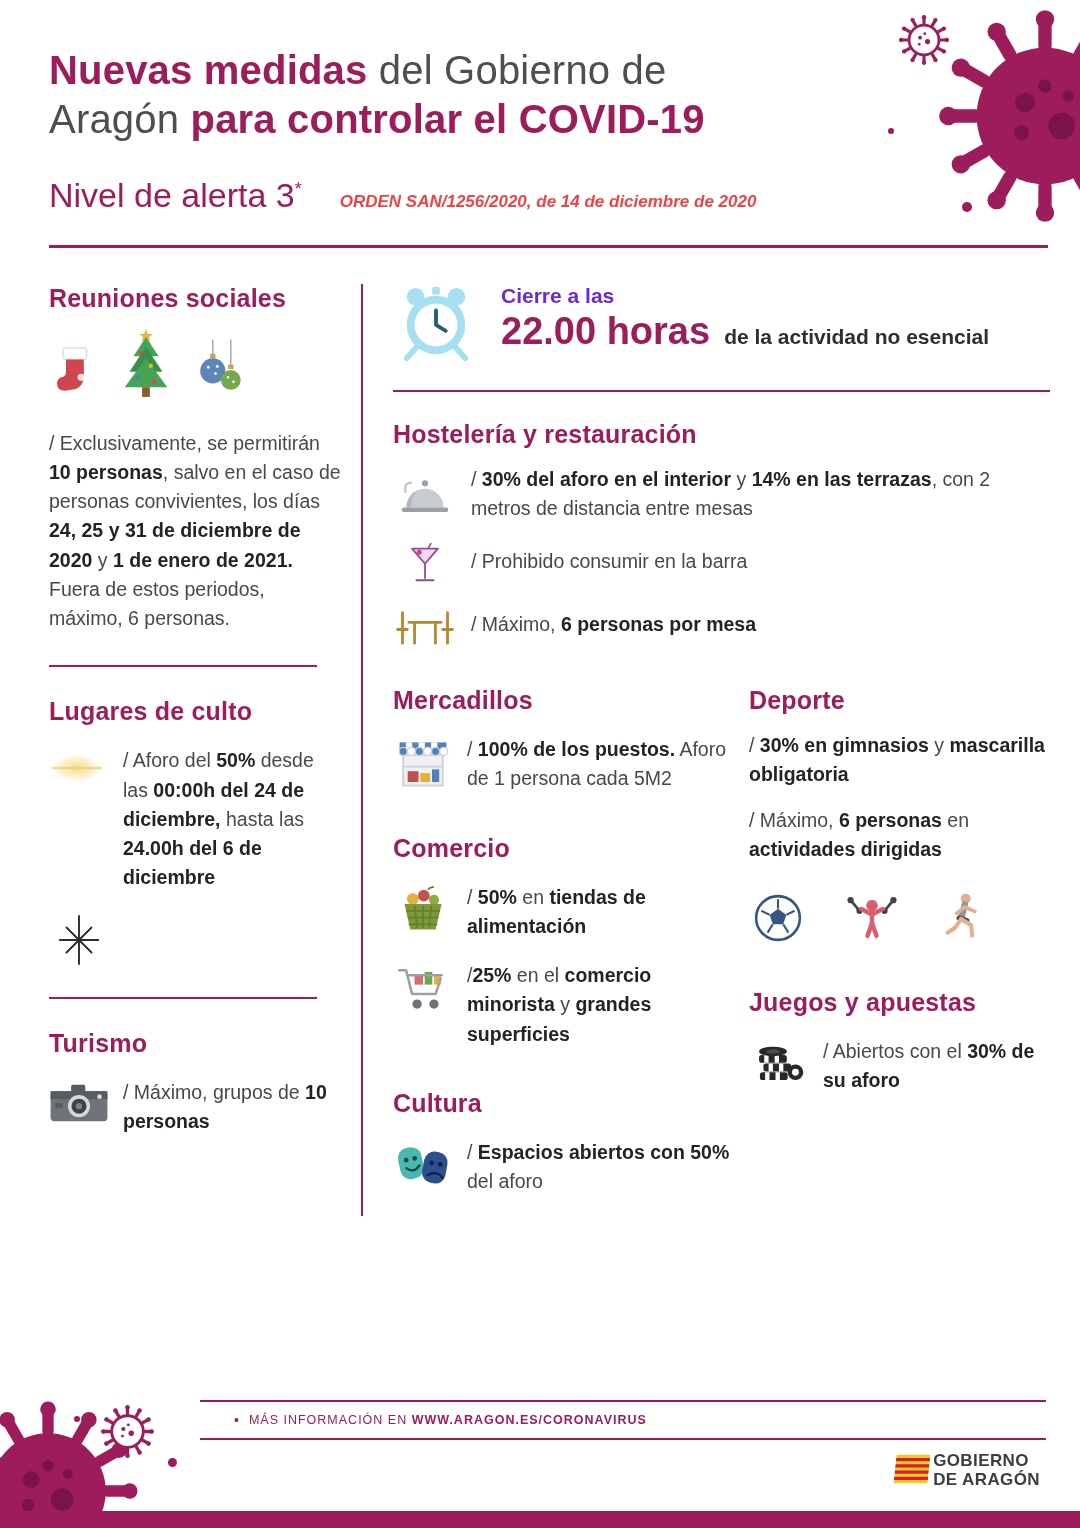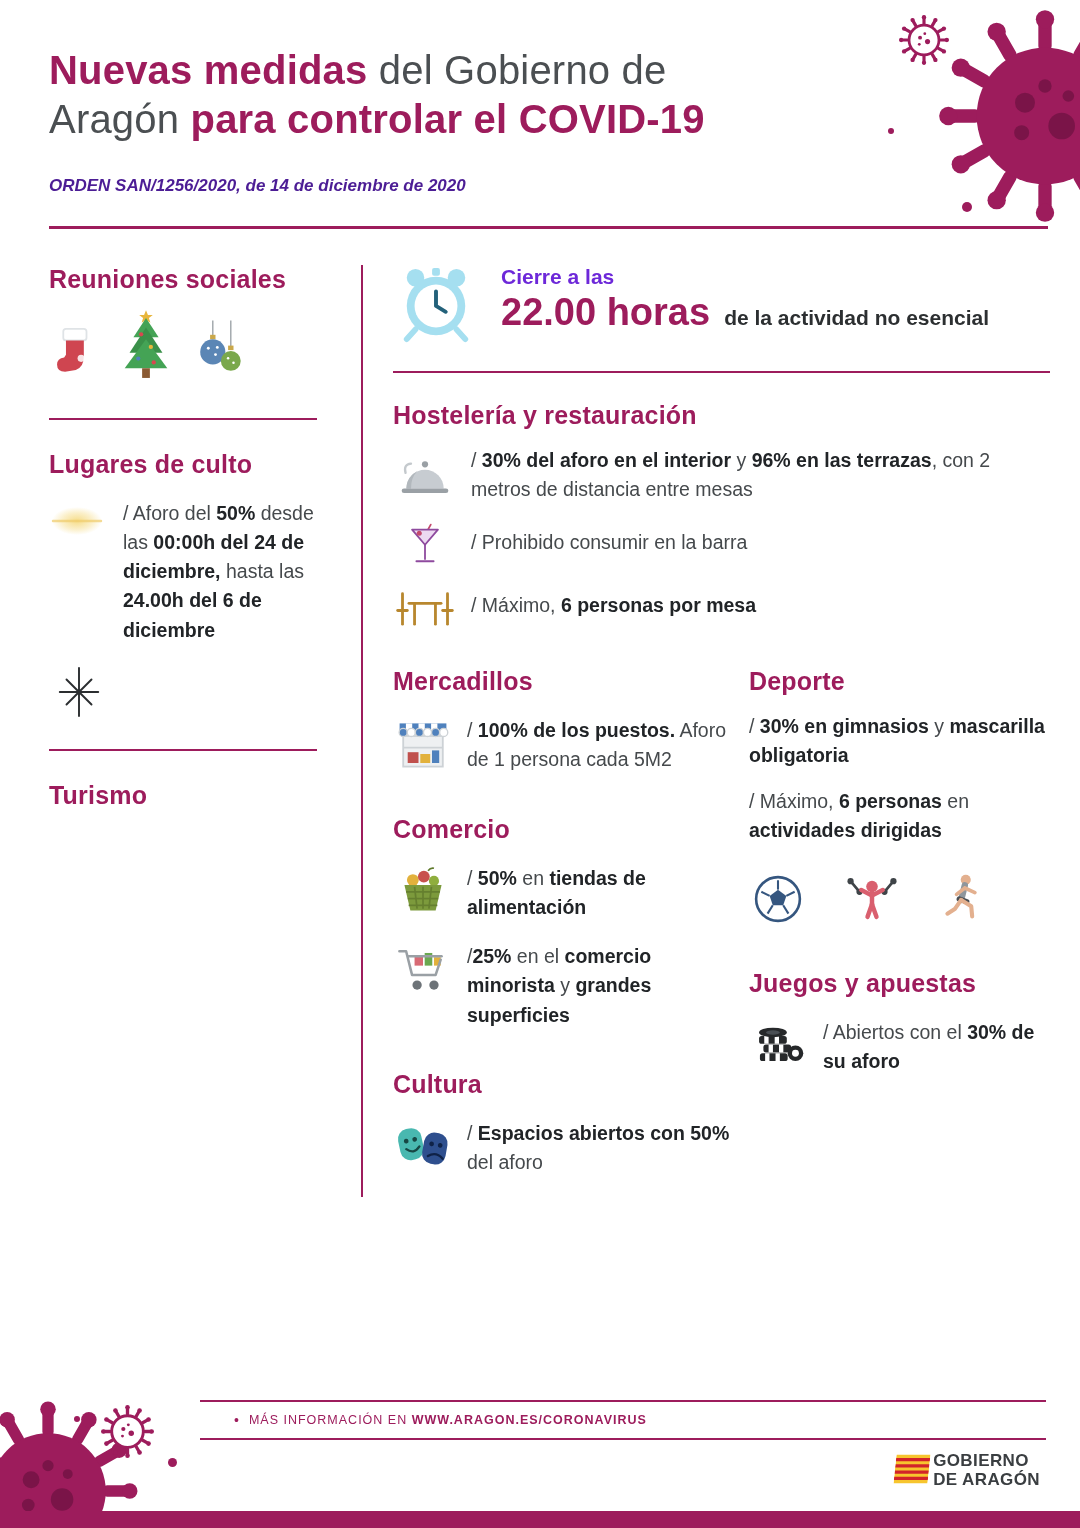--- a/index.html
+++ b/index.html
@@ -11,21 +11,21 @@
   body{background:#e9e9e9;font-family:"Liberation Sans","DejaVu Sans",sans-serif;}
   .page{position:relative;width:1080px;height:1528px;background:#ffffff;overflow:hidden;margin:0 auto;color:var(--ink);padding-left:9px;}
 
   
   .header{padding:46px 0 0 40px;position:relative;z-index:2;}
   .title{font-size:40px;line-height:1.22;font-weight:400;color:#4b4f52;max-width:690px;letter-spacing:.2px;}
   .title b{color:var(--accent);font-weight:700;}
   .alert-row{display:flex;align-items:baseline;gap:38px;margin-top:32px;flex-wrap:wrap;max-width:900px;}
   .alert{font-size:34px;color:var(--accent);}
   .alert sup{font-size:18px;}
-  .orden{font-size:17px;font-style:italic;font-weight:700;color:#4c1d95;}
+  .orden{font-size:17px;font-style:italic;font-weight:700;color:#ef4444;}
   .header-rule{border:none;border-top:3.5px solid var(--accent);margin:30px 32px 0 40px;}
 
   
   .main{display:flex;align-items:stretch;margin-top:36px;padding:0 30px 0 40px;position:relative;z-index:2;}
   .col-left{width:294px;flex:none;}
   .vdiv{width:2px;background:var(--accent);margin-left:18px;flex:none;}
   .col-right{flex:1;min-width:0;padding-left:30px;}
   h2.sec{font-size:25px;font-weight:700;color:var(--accent);margin:0 0 14px;letter-spacing:.2px;}
   .para,.itext{font-size:19.5px;line-height:1.5;color:var(--ink);}
   b{font-weight:700;color:#212427;}
@@ -151,20 +151,21 @@
       <use href="#virusO"></use>
     </svg>
   <span class="dot dot-a"></span>
   <span class="dot dot-b"></span>
   <span class="dot dot-c"></span>
   <span class="dot dot-d"></span>
 
   <header class="header">
     <h1 class="title"><b>Nuevas medidas</b> del Gobierno de Aragón <b>para controlar el COVID-19</b></h1>
     <div class="alert-row">
+      <div class="alert"><span>Nivel de alerta 3</span><sup>*</sup></div>
       <div class="orden">ORDEN SAN/1256/2020, de 14 de diciembre de 2020</div>
     </div>
   </header>
   <hr class="header-rule">
 
   <div class="main">
 
     <div class="col-left">
       <section>
         <h2 class="sec">Reuniones sociales</h2>
@@ -198,20 +199,21 @@
               <circle cx="17" cy="31" r="1.6" fill="#fff"></circle>
                 <circle cx="25" cy="38" r="1.6" fill="#fff"></circle>
                 <circle cx="27" cy="30" r="1.6" fill="#fff"></circle>
               <rect x="39" y="28" width="6" height="5" fill="#caa84a"></rect>
               <circle cx="42" cy="45" r="11" fill="#7aa84c"></circle>
               <circle cx="39" cy="42" r="1.4" fill="#fff"></circle>
                 <circle cx="45" cy="47" r="1.4" fill="#fff"></circle>
             </svg>
           </span>
         </div>
+        <p class="para">/ Exclusivamente, se permitirán <b>10 personas</b>, salvo en el caso de personas convivientes, los días <b>24, 25 y 31 de diciembre de 2020</b> y <b>1 de enero de 2021.</b> Fuera de estos periodos, máximo, 6 personas.</p>
       </section>
 
       <hr class="hrl">
 
       <section>
         <h2 class="sec">Lugares de culto</h2>
         <div class="icon-item">
           <span class="icn">
             <svg viewBox="0 0 56 40" width="56" height="40">
               <defs>
@@ -239,20 +241,35 @@
               <circle cx="26" cy="26" r="2.5" fill="#2b2e30"></circle>
             </svg>
           </span>
         </div>
       </section>
 
       <hr class="hrl">
 
       <section>
         <h2 class="sec">Turismo</h2>
+        <div class="icon-item">
+          <span class="icn">
+            <svg viewBox="0 0 76 54" width="62" height="46">
+              <rect x="2" y="12" width="72" height="38" rx="5" fill="#6d7378"></rect>
+              <rect x="2" y="12" width="72" height="10" fill="#575c60"></rect>
+              <rect x="28" y="4" width="18" height="9" rx="2" fill="#575c60"></rect>
+              <circle cx="38" cy="31" r="14" fill="#d6d9dc"></circle>
+                <circle cx="38" cy="31" r="9.5" fill="#3e4347"></circle>
+                <circle cx="38" cy="31" r="4" fill="#7b8187"></circle>
+              <circle cx="64" cy="19" r="3" fill="#d6d9dc"></circle>
+              <rect x="8" y="27" width="9" height="6" fill="#575c60"></rect>
+            </svg>
+          </span>
+          <p class="itext">/ Máximo, grupos de <b>10 personas</b></p>
+        </div>
       </section>
     </div>
 
     <div class="vdiv"></div>
 
     <div class="col-right">
 
       <div class="cierre">
         <span class="icn clock">
           <svg viewBox="0 0 80 80" width="78" height="78">
@@ -284,21 +301,21 @@
         <div class="icon-item host-item">
           <span class="icn">
             <svg viewBox="0 0 72 56" width="56" height="44">
               <path d="M18 12 q-10 1 -7 12" stroke="#c4c9cd" stroke-width="3" fill="none" stroke-linecap="round"></path>
               <circle cx="36" cy="13" r="4" fill="#9aa0a5"></circle>
               <path d="M12 44 a24 24 0 0 1 48 0 z" fill="#c7ccd1"></path>
               <path d="M12 44 a24 24 0 0 1 14 -22 q-8 8 -8 22 z" fill="#b2b8bd"></path>
               <rect x="6" y="44" width="60" height="6" rx="3" fill="#9aa0a5"></rect>
             </svg>
           </span>
-          <p class="itext">/ <b>30% del aforo en el interior</b> y <b>96% en las terrazas</b>, con 2 metros de distancia entre mesas</p>
+          <p class="itext">/ <b>30% del aforo en el interior</b> y <b>14% en las terrazas</b>, con 2 metros de distancia entre mesas</p>
         </div>
         <div class="icon-item host-item">
           <span class="icn">
             <svg viewBox="0 0 64 60" width="46" height="44">
               <line x1="40" y1="3" x2="29" y2="23" stroke="#c44b6e" stroke-width="2.5" stroke-linecap="round"></line>
               <path d="M14 10 h36 l-18 21 z" fill="#ecdaf1" stroke="#8e4a9e" stroke-width="2.5" stroke-linejoin="round"></path>
               <circle cx="24" cy="15" r="3.5" fill="#c44b6e"></circle>
               <line x1="32" y1="31" x2="32" y2="52" stroke="#8e4a9e" stroke-width="2.5"></line>
               <line x1="20" y1="54" x2="44" y2="54" stroke="#8e4a9e" stroke-width="2.5" stroke-linecap="round"></line>
             </svg>

